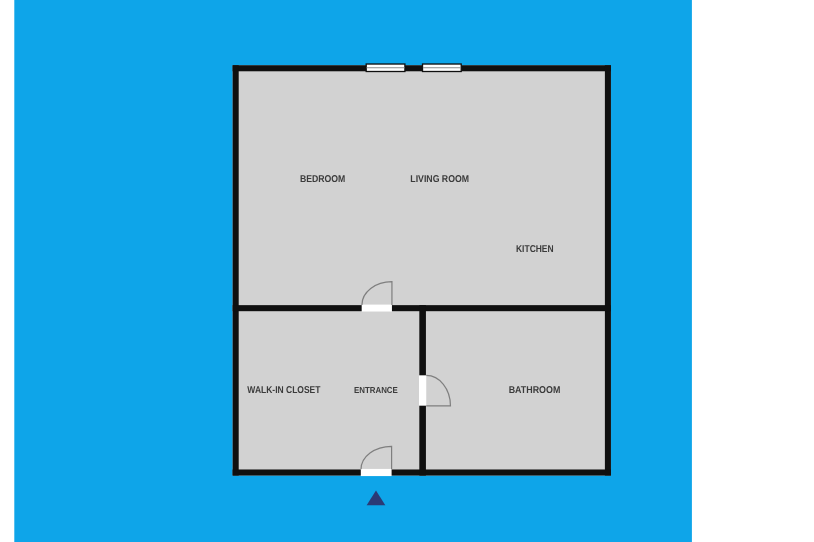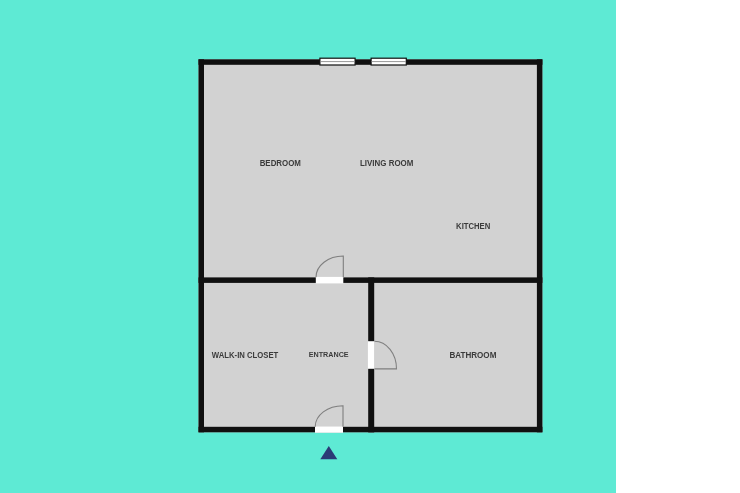--- a/index.html
+++ b/index.html
@@ -1,16 +1,16 @@
 <!DOCTYPE html>
 <html><head>
 <meta charset="utf-8">
 <style>
   html,body{margin:0;padding:0;background:#ffffff;}
-  .page{position:relative;width:616px;height:493px;background:#5eead4;overflow:hidden;}
+  .page{position:relative;width:616px;height:493px;background:#0ea5e9;overflow:hidden;margin-left:13px;}
   svg{position:absolute;left:0;top:0;transform:translateZ(0);will-change:transform;}
   text{font-family:"Liberation Sans", sans-serif;font-weight:bold;fill:#3b3b3b;}
 </style>
 </head>
 <body>
 <div class="page">
 <svg width="740" height="493" viewBox="0 0 740 493">
 
   <rect x="198.5" y="59.3" width="343.9" height="223.6" fill="#d2d2d2"></rect>
 

